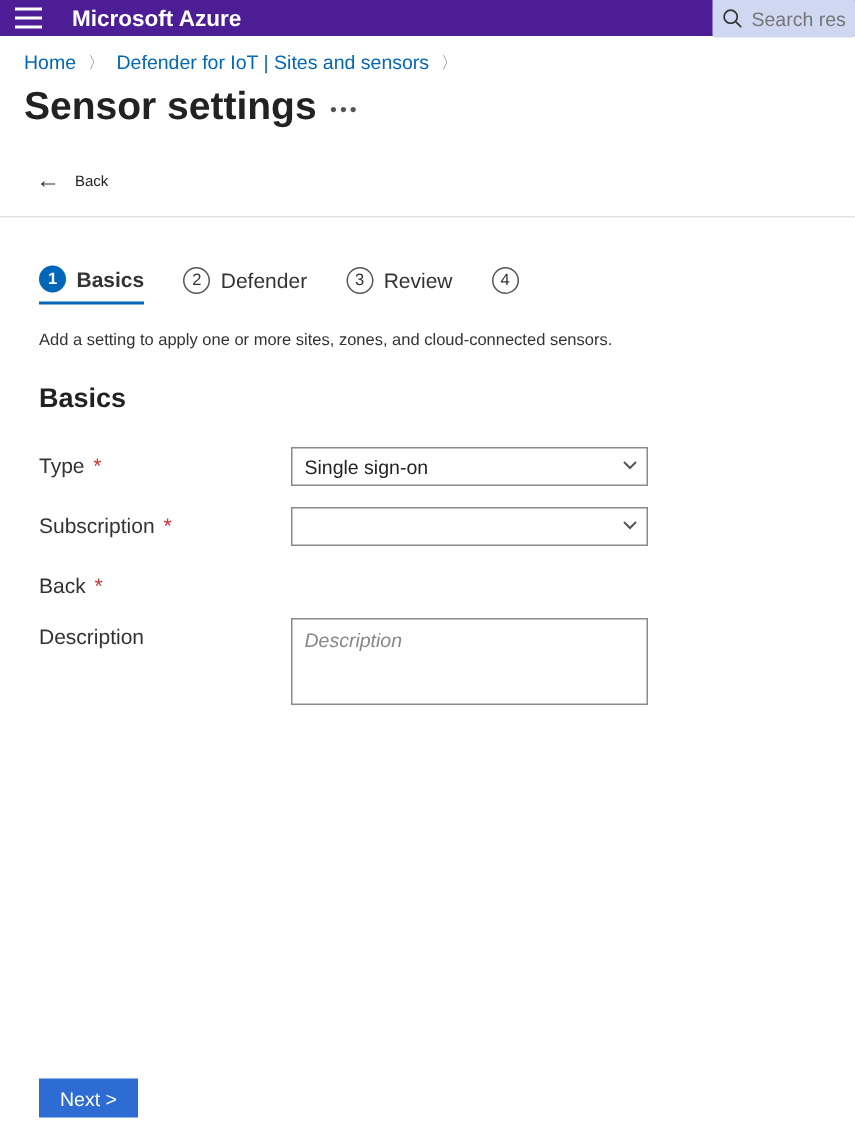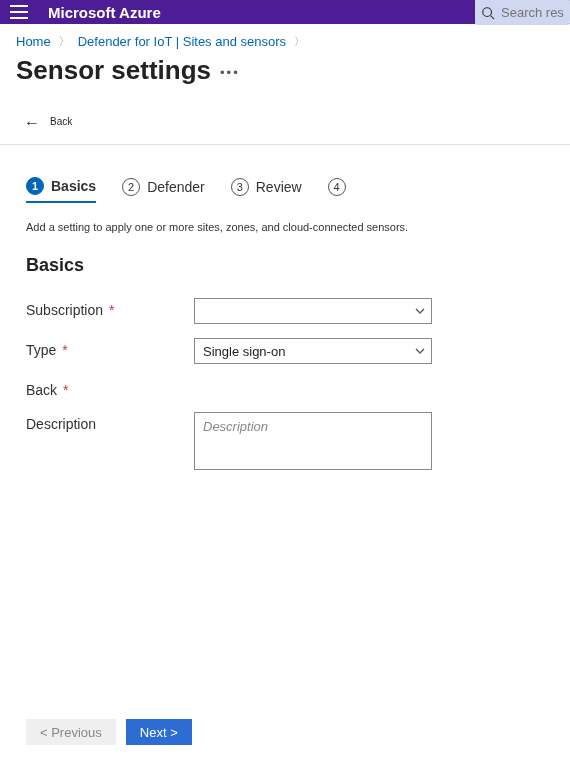--- a/index.html
+++ b/index.html
@@ -203,63 +203,62 @@
       <span class="num">4</span>
     </div>
   </div>
 
   <div class="subtitle">Add a setting to apply one or more sites, zones, and cloud-connected sensors.</div>
 
   <h2 class="section-heading">Basics</h2>
 
   <div class="form-row">
     <div class="form-label">
+      <span>Type</span><span class="req"> *</span>
+    </div>
+    <div class="form-field">
+      <div class="select-wrap">
+        <input class="select" readonly="" value="Single sign-on" style="">
+        <span class="select-chev">
+          <svg class="chev-down" viewBox="0 0 12 12">
+              <path d="M2 4 L6 8 L10 4" stroke="#555" stroke-width="1.3" fill="none"></path>
+            </svg>
+        </span>
+      </div>
+    </div>
+  </div>
+
+  <div class="form-row">
+    <div class="form-label">
       <span>Subscription</span><span class="req"> *</span>
     </div>
     <div class="form-field">
       <div class="select-wrap">
         <input class="select" readonly="" value="" style="">
         <span class="select-chev">
           <svg class="chev-down" viewBox="0 0 12 12">
               <path d="M2 4 L6 8 L10 4" stroke="#555" stroke-width="1.3" fill="none"></path>
             </svg>
         </span>
       </div>
     </div>
   </div>
 
   <div class="form-row">
     <div class="form-label">
-      <span>Type</span><span class="req"> *</span>
-    </div>
-    <div class="form-field">
-      <div class="select-wrap">
-        <input class="select" readonly="" value="Single sign-on" style="">
-        <span class="select-chev">
-          <svg class="chev-down" viewBox="0 0 12 12">
-              <path d="M2 4 L6 8 L10 4" stroke="#555" stroke-width="1.3" fill="none"></path>
-            </svg>
-        </span>
-      </div>
-    </div>
-  </div>
-
-  <div class="form-row">
-    <div class="form-label">
       <span>Back</span><span class="req"> *</span>
     </div>
   </div>
 
   <div class="form-row">
     <div class="form-label">
       <span>Description</span>
     </div>
     <div class="form-field">
       <textarea class="textarea" placeholder="Description" style=""></textarea>
     </div>
   </div>
 
   <div class="footer">
-    <button class="btn btn-prev">&lt; Previous</button>
     <button class="btn btn-next">Next &gt;</button>
   </div>
 
 </div>
 
 </body></html>

